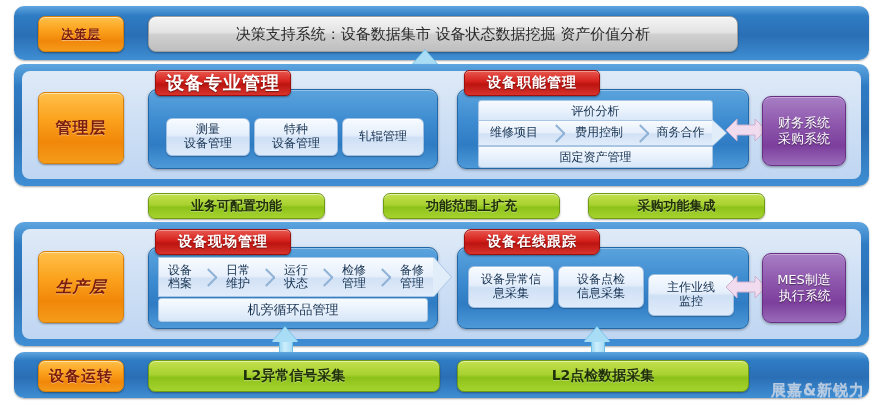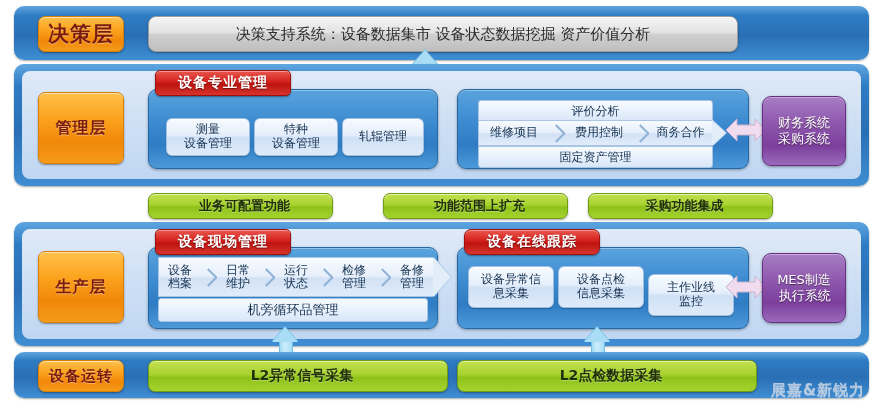--- a/index.html
+++ b/index.html
@@ -47,21 +47,20 @@
 
   
   .green-bar{
     position:absolute;border-radius:7px;
     background:linear-gradient(to bottom,#c3e04e 0%,#a8d22f 45%,#8dc21a 55%,#a6d32e 100%);
     border:1px solid #6f9c12;
     box-shadow:0 1px 2px rgba(0,0,0,.35), inset 0 1px 0 rgba(255,255,255,.55);
     display:flex;align-items:center;justify-content:center;
     color:#20300a;font-weight:bold;
     text-shadow:0 1px 0 rgba(255,255,255,.3);
-    padding-left:8px;
   }
 
   
   .module{
     position:absolute;border-radius:9px;
     background:linear-gradient(to bottom,#5aa3dd 0%,#3d8bd0 40%,#2f7cc4 70%,#4d99d8 100%);
     border:1px solid #2367a6;
     box-shadow:0 1px 3px rgba(0,0,0,.35), inset 0 1px 0 rgba(255,255,255,.35);
   }
   .module-title{
@@ -160,42 +159,43 @@
     opacity:.85;letter-spacing:1px;
     text-shadow:0 1px 0 rgba(255,255,255,.4);
   }
 </style>
 </head>
 <body>
 
 <div class="stage">
 
   <div class="band" style="left:14px;top:6px;width:855px;height:54px;"></div>
-  <div class="layer-badge" style="left:38px;top:16px;width:84px;height:34px;font-size:21px;">决策层</div>
+  <div class="layer-badge" style="left:38px;top:16px;width:84px;height:34px;font-size:12px;text-decoration:underline;">决策层</div>
   <div class="grey-bar" style="left:148px;top:16px;width:588px;height:34px;font-size:15px;">决策支持系统：设备数据集市  设备状态数据挖掘  资产价值分析</div>
 
   <div class="arrow-up" style="left:412px;top:50px;width:26px;height:28px;">
     <div class="shaft" style="height:14px;"></div>
     <div class="head"></div>
   </div>
 
   <div class="band" style="left:14px;top:64px;width:855px;height:122px;"></div>
   <div class="band-inner" style="left:22px;top:71px;width:839px;height:108px;"></div>
 
   <div class="layer-badge" style="left:38px;top:92px;width:84px;height:70px;font-size:16px;">管理层</div>
 
   <div class="module" style="left:148px;top:89px;width:288px;height:78px;"></div>
-  <div class="module-title" style="left:155px;top:70px;width:134px;height:24px;font-size:14px;">设备专业管理</div>
+  <div class="module-title" style="left:155px;top:70px;width:134px;height:24px;font-size:18px;">设备专业管理</div>
   <div class="tile" style="left:166px;top:118px;width:82px;height:36px;font-size:12px;white-space:pre-line;">测量
 设备管理</div>
   <div class="tile" style="left:254px;top:118px;width:82px;height:36px;font-size:12px;white-space:pre-line;">特种
 设备管理</div>
   <div class="tile" style="left:342px;top:118px;width:80px;height:36px;font-size:12px;white-space:pre-line;">轧辊管理</div>
 
   <div class="module" style="left:457px;top:89px;width:290px;height:78px;"></div>
+  <div class="module-title" style="left:464px;top:70px;width:134px;height:24px;font-size:14px;">设备职能管理</div>
 
   <div class="flatbar" style="left:478px;top:100px;width:233px;height:20px;font-size:12px;border-radius:3px 3px 0 0;">评价分析</div>
 
   <div class="chev-strip" style="left:478px;top:120px;height:26px;">
     <div class="chev" style="width:70px;font-size:12px;white-space:pre-line;">维修项目</div>
     <div class="chev-sep"></div>
     <div class="chev" style="width:68px;font-size:12px;white-space:pre-line;">费用控制</div>
     <div class="chev-sep"></div>
     <div class="chev" style="width:63px;font-size:12px;white-space:pre-line;">商务合作</div>
     <div class="chev-end" style="border-top-width:13px;border-bottom-width:13px;border-left-width:14px;"></div>
@@ -211,21 +211,21 @@
   <div class="ext-sys" style="left:762px;top:96px;width:82px;height:68px;font-size:13px;white-space:pre-line;">财务系统
 采购系统</div>
 
   <div class="green-bar" style="left:148px;top:193px;width:175px;height:24px;font-size:13px;">业务可配置功能</div>
   <div class="green-bar" style="left:383px;top:193px;width:175px;height:24px;font-size:13px;">功能范围上扩充</div>
   <div class="green-bar" style="left:588px;top:193px;width:175px;height:24px;font-size:13px;">采购功能集成</div>
 
   <div class="band" style="left:14px;top:222px;width:855px;height:124px;"></div>
   <div class="band-inner" style="left:22px;top:229px;width:839px;height:110px;"></div>
 
-  <div class="layer-badge" style="left:38px;top:251px;width:84px;height:70px;font-size:16px;">生产层</div>
+  <div class="layer-badge" style="left:38px;top:251px;width:84px;height:70px;font-size:16px;font-style:italic;">生产层</div>
 
   <div class="module" style="left:148px;top:247px;width:288px;height:80px;"></div>
   <div class="module-title" style="left:155px;top:229px;width:134px;height:24px;font-size:14px;">设备现场管理</div>
 
   <div class="chev-strip" style="left:158px;top:257px;height:40px;">
     <div class="chev" style="width:42px;font-size:12px;white-space:pre-line;">设备
 档案</div>
     <div class="chev-sep"></div>
     <div class="chev" style="width:42px;font-size:12px;white-space:pre-line;">日常
 维护</div>

